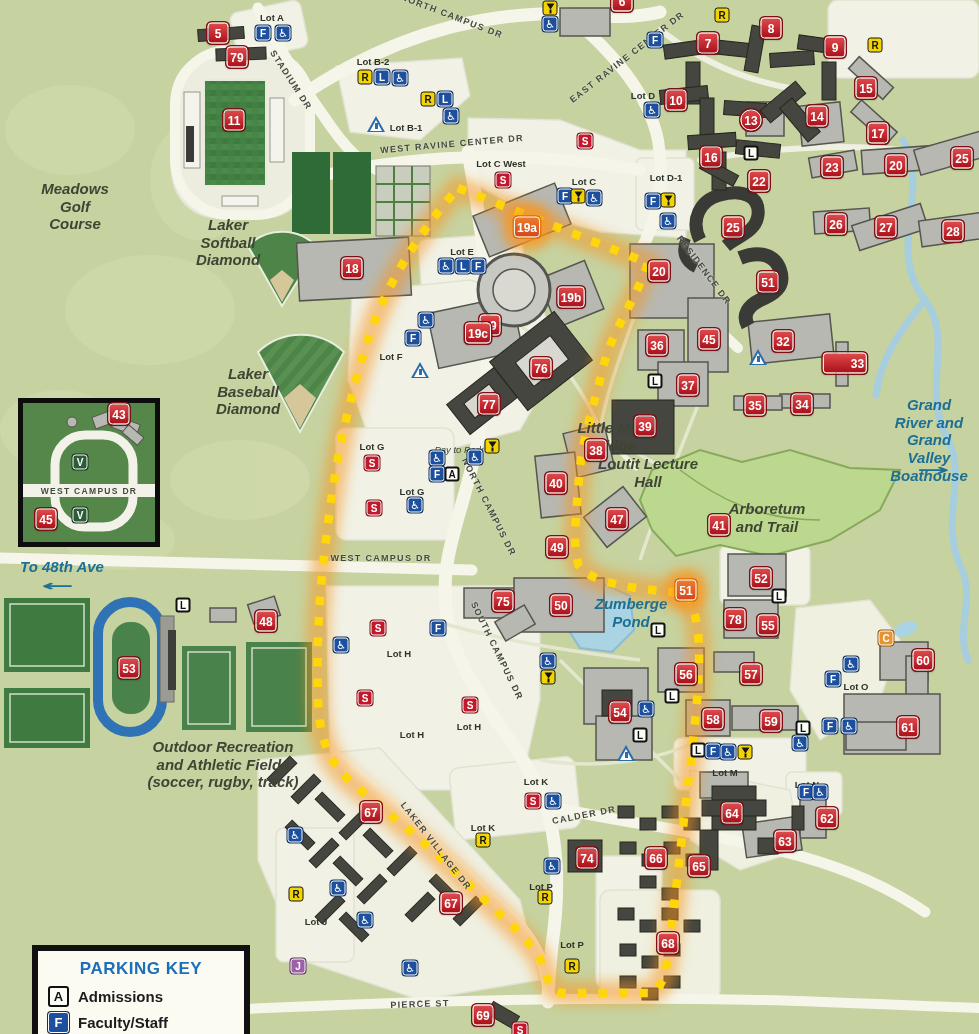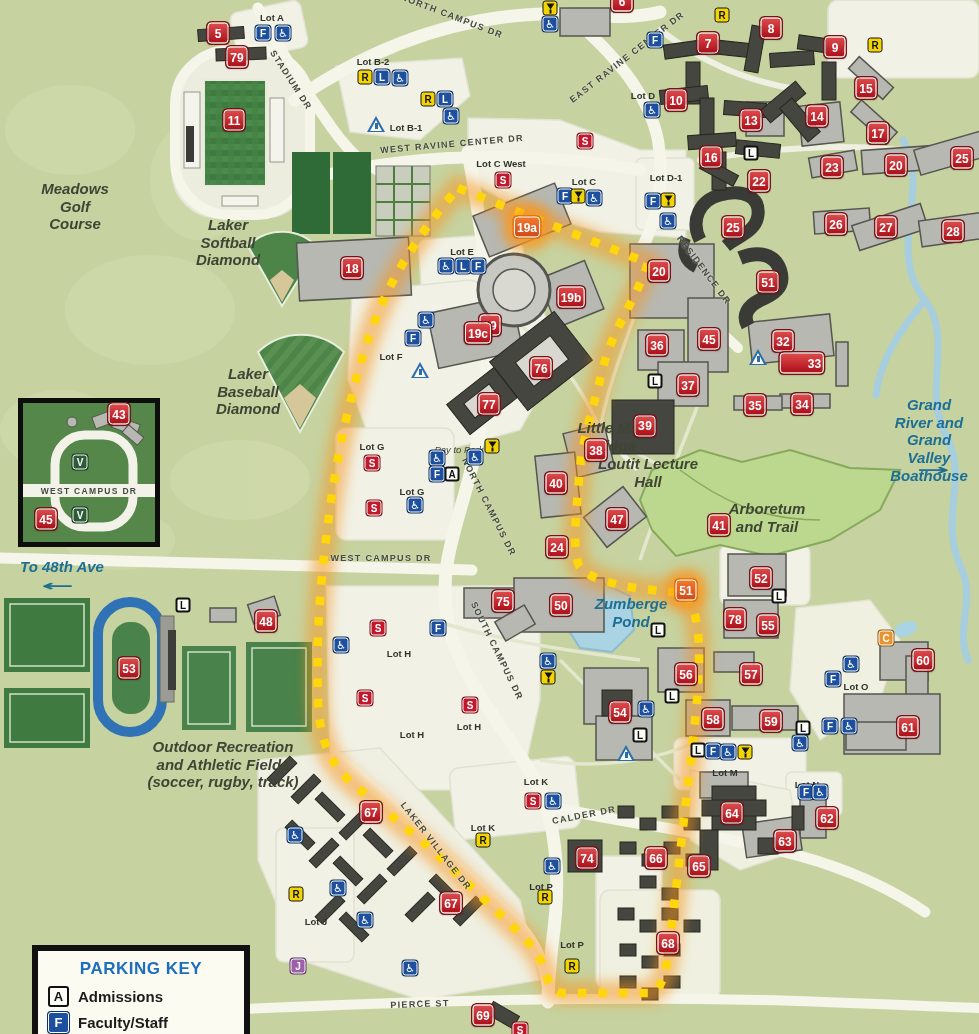--- a/index.html
+++ b/index.html
@@ -396,21 +396,21 @@
       <div class="arrow" style="left: 933px; top: 470px;">→</div>
       <div class="arrow" style="left: 57px; top: 586px;">←</div>
       <div class="badge abs b-num" style="left: 218px; top: 33px;">5</div>
       <div class="badge abs b-num" style="left: 237px; top: 57px;">79</div>
       <div class="badge abs b-num" style="left: 234px; top: 120px;">11</div>
       <div class="badge abs b-num" style="left: 622px; top: 1px;">6</div>
       <div class="badge abs b-num" style="left: 708px; top: 43px;">7</div>
       <div class="badge abs b-num" style="left: 771px; top: 28px;">8</div>
       <div class="badge abs b-num" style="left: 835px; top: 47px;">9</div>
       <div class="badge abs b-num" style="left: 676px; top: 100px;">10</div>
-      <div class="badge abs b-num" style="left: 751px; top: 120px;">13</div>
+      <div class="badge abs b-num" style="left: 751px; top: 120px; border-radius: 10px;">13</div>
       <div class="badge abs b-num" style="left: 817px; top: 116px;">14</div>
       <div class="badge abs b-num" style="left: 866px; top: 88px;">15</div>
       <div class="badge abs b-num" style="left: 711px; top: 157px;">16</div>
       <div class="badge abs b-num" style="left: 878px; top: 133px;">17</div>
       <div class="badge abs b-num" style="left: 759px; top: 181px;">22</div>
       <div class="badge abs b-num" style="left: 832px; top: 167px;">23</div>
       <div class="badge abs b-num" style="left: 896px; top: 165px;">20</div>
       <div class="badge abs b-num" style="left: 962px; top: 158px;">25</div>
       <div class="badge abs b-num" style="left: 733px; top: 227px;">25</div>
       <div class="badge abs b-num" style="left: 836px; top: 224px;">26</div>
@@ -421,29 +421,29 @@
       <div class="badge abs b-num" style="left: 490px; top: 287px; margin-top: 38px;">19</div>
       <div class="badge abs b-num" style="left: 571px; top: 297px;">19b</div>
       <div class="badge abs b-num" style="left: 478px; top: 333px;">19c</div>
       <div class="badge abs b-num" style="left: 541px; top: 368px;">76</div>
       <div class="badge abs b-num" style="left: 489px; top: 404px;">77</div>
       <div class="badge abs b-num" style="left: 659px; top: 271px;">20</div>
       <div class="badge abs b-num" style="left: 768px; top: 282px;">51</div>
       <div class="badge abs b-num" style="left: 657px; top: 345px;">36</div>
       <div class="badge abs b-num" style="left: 709px; top: 339px;">45</div>
       <div class="badge abs b-num" style="left: 783px; top: 341px;">32</div>
-      <div class="badge abs b-num" style="left: 802px; top: 363px; padding-left: 27px;">33</div>
+      <div class="badge abs b-num" style="left: 845px; top: 363px; padding-left: 27px;">33</div>
       <div class="badge abs b-num" style="left: 688px; top: 385px;">37</div>
       <div class="badge abs b-num" style="left: 755px; top: 405px;">35</div>
       <div class="badge abs b-num" style="left: 802px; top: 404px;">34</div>
-      <div class="badge abs b-num" style="left: 645px; top: 426px; font-family: Liberation Mono, monospace;">39</div>
+      <div class="badge abs b-num" style="left: 645px; top: 426px;">39</div>
       <div class="badge abs b-num" style="left: 596px; top: 450px;">38</div>
       <div class="badge abs b-num" style="left: 556px; top: 483px;">40</div>
       <div class="badge abs b-num" style="left: 617px; top: 519px;">47</div>
-      <div class="badge abs b-num" style="left: 557px; top: 547px;">24</div>
+      <div class="badge abs b-num" style="left: 557px; top: 547px;">49</div>
       <div class="badge abs b-num" style="left: 719px; top: 525px;">41</div>
       <div class="badge abs b-num" style="left: 761px; top: 578px;">52</div>
       <div class="badge abs b-num glow" style="left: 686px; top: 590px;">51</div>
       <div class="badge abs b-num" style="left: 503px; top: 601px;">75</div>
       <div class="badge abs b-num" style="left: 561px; top: 605px;">50</div>
       <div class="badge abs b-num" style="left: 735px; top: 619px;">78</div>
       <div class="badge abs b-num" style="left: 768px; top: 625px;">55</div>
       <div class="badge abs b-num" style="left: 923px; top: 660px;">60</div>
       <div class="badge abs b-num" style="left: 686px; top: 674px;">56</div>
       <div class="badge abs b-num" style="left: 751px; top: 674px;">57</div>

